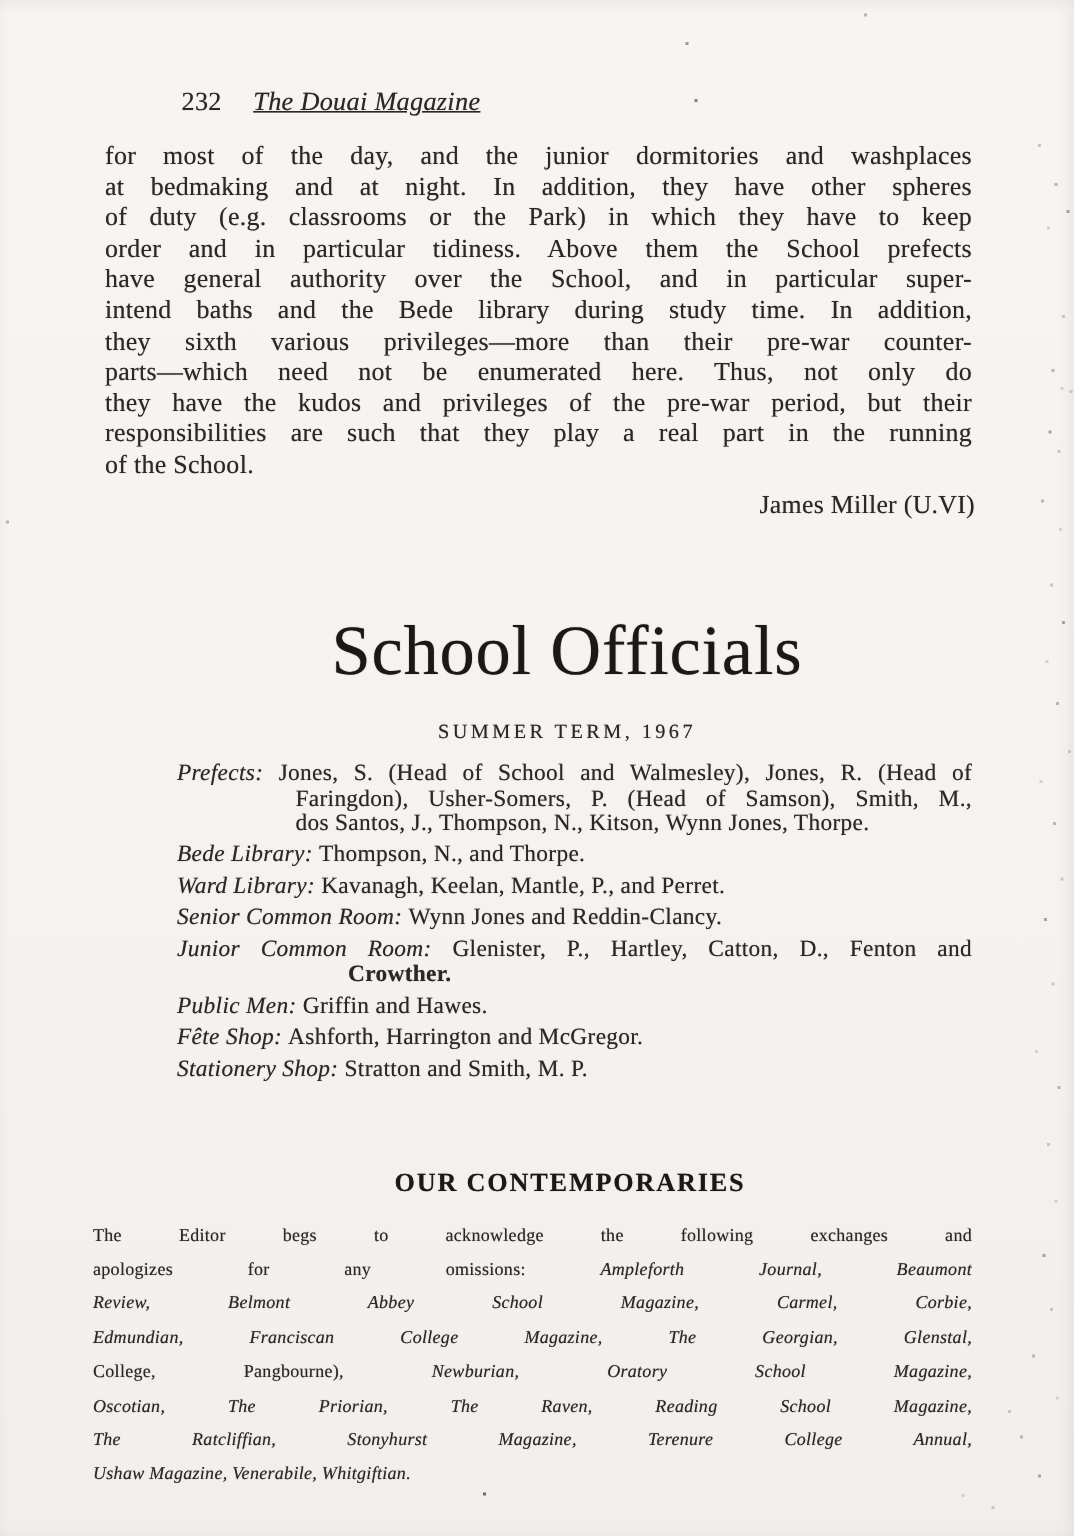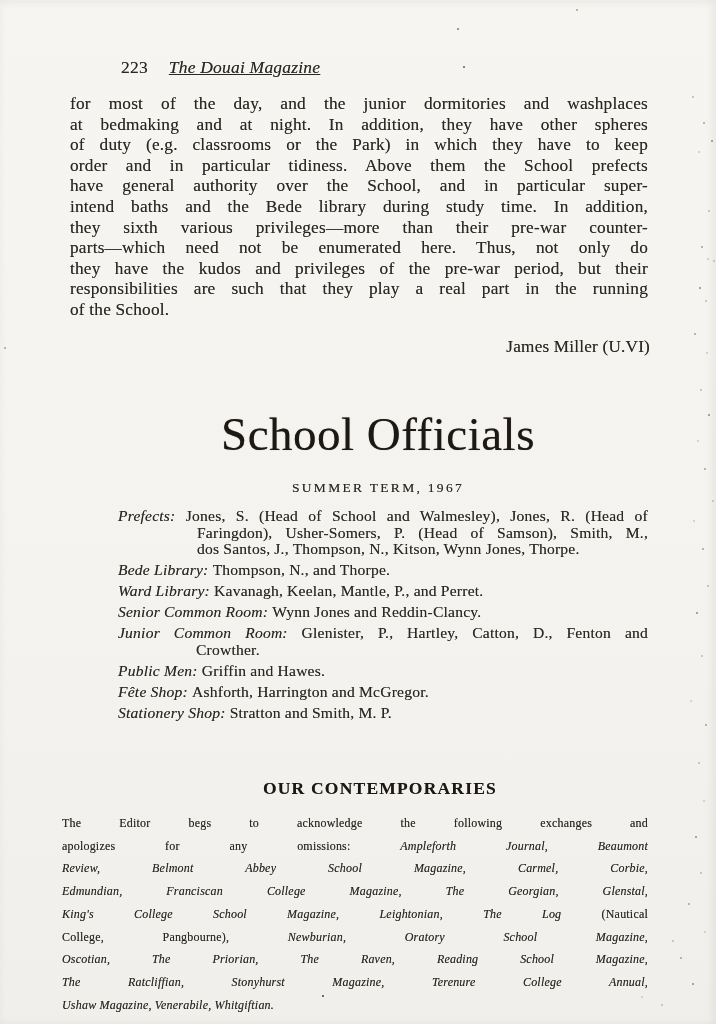--- a/index.html
+++ b/index.html
@@ -20,40 +20,40 @@
   
   .header{position:absolute;top:57px;left:121px;font-size:17.5px;}
   .header .num{display:inline-block;}
   .header .mag{display:inline-block;margin-left:21px;font-style:italic;text-decoration:underline;}
 
   
   .intro{position:absolute;top:94px;left:70px;width:578px;font-size:17.3px;line-height:20.6px;}
   .line{display:block;}
   .jlast{text-align:justify;text-align-last:justify;}
   .first-line{text-indent:40px;}
-  .byline{position:absolute;top:337px;left:70px;width:580px;text-align:right;font-size:17.2px;}
+  .byline{position:absolute;top:327px;left:70px;width:580px;text-align:right;font-size:17.2px;}
 
   
   .so-title{
     position:absolute;top:410px;left:20px;width:716px;
     text-align:center;font-size:47px;line-height:1.05;
     color:var(--heading-ink,#1c1915);
     text-shadow:0 0 0.7px rgba(28,25,21,0.6);
     letter-spacing:0.5px;
   }
   .so-subtitle{
     position:absolute;top:480px;left:20px;width:716px;
     text-align:center;font-size:13.5px;letter-spacing:2.3px;
   }
 
   
   .officials{position:absolute;top:508px;left:118px;width:530px;font-size:15.6px;line-height:16.5px;}
   .entry{margin-bottom:4.6px;}
   .cont{margin-left:79px;}
-  .crowther-indent{margin-left:78px;}
+  .crowther-indent{margin-left:114px;font-weight:bold;}
   .it{font-style:italic;}
 
   
   .ct-title{
     position:absolute;top:778px;left:22px;width:716px;
     text-align:center;font-size:17.5px;font-weight:bold;letter-spacing:1.2px;
     color:var(--heading-ink,#1c1915);
   }
   .contemp{position:absolute;top:801px;left:62px;width:586px;font-size:12px;line-height:22.7px;margin-top:11px;}
 
@@ -78,21 +78,21 @@
   }
 </style>
 </head>
 <body>
 
 <div class="page">
 
   <div class="speck"></div>
 
   <div class="header txt">
-    <span class="num">223</span><span class="mag">The Douai Magazine</span>
+    <span class="num">232</span><span class="mag">The Douai Magazine</span>
   </div>
 
   <div class="intro txt">
     <span class="line jlast">for most of the day, and the junior dormitories and washplaces</span>
     <span class="line jlast">at bedmaking and at night. In addition, they have other spheres</span>
     <span class="line jlast">of duty (e.g. classrooms or the Park) in which they have to keep</span>
     <span class="line jlast">order and in particular tidiness. Above them the School prefects</span>
     <span class="line jlast">have general authority over the School, and in particular super-</span>
     <span class="line jlast">intend baths and the Bede library during study time. In addition,</span>
     <span class="line jlast">they sixth various privileges—more than their pre-war counter-</span>
@@ -137,20 +137,19 @@
     </div>
   </div>
 
   <div class="ct-title txt">OUR CONTEMPORARIES</div>
 
   <div class="contemp txt">
     <div class="line jlast"><span>The Editor begs to acknowledge the following exchanges and</span></div>
     <div class="line jlast"><span>apologizes for any omissions: </span><span class="it">Ampleforth Journal, Beaumont</span></div>
     <div class="line jlast"><span class="it">Review, Belmont Abbey School Magazine, Carmel, Corbie,</span></div>
     <div class="line jlast"><span class="it">Edmundian, Franciscan College Magazine, The Georgian, Glenstal,</span></div>
-    <div class="line jlast"><span class="it">King's College School Magazine, Leightonian, The Log </span><span>(Nautical</span></div>
     <div class="line jlast"><span>College, Pangbourne), </span><span class="it">Newburian, Oratory School Magazine,</span></div>
     <div class="line jlast"><span class="it">Oscotian, The Priorian, The Raven, Reading School Magazine,</span></div>
     <div class="line jlast"><span class="it">The Ratcliffian, Stonyhurst Magazine, Terenure College Annual,</span></div>
     <div class="line"><span class="it">Ushaw Magazine, Venerabile, Whitgiftian.</span></div>
   </div>
 
 </div>
 
 </body></html>

